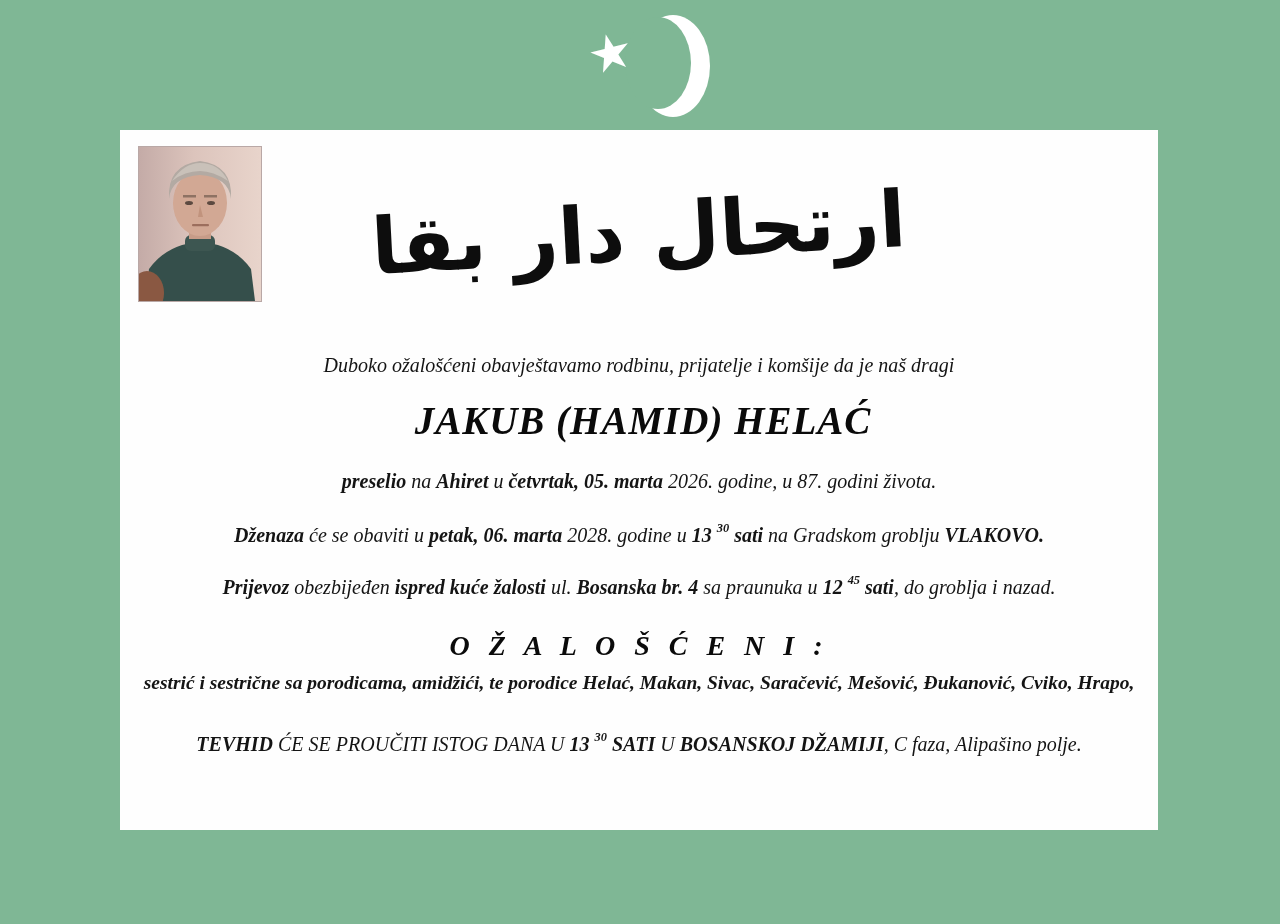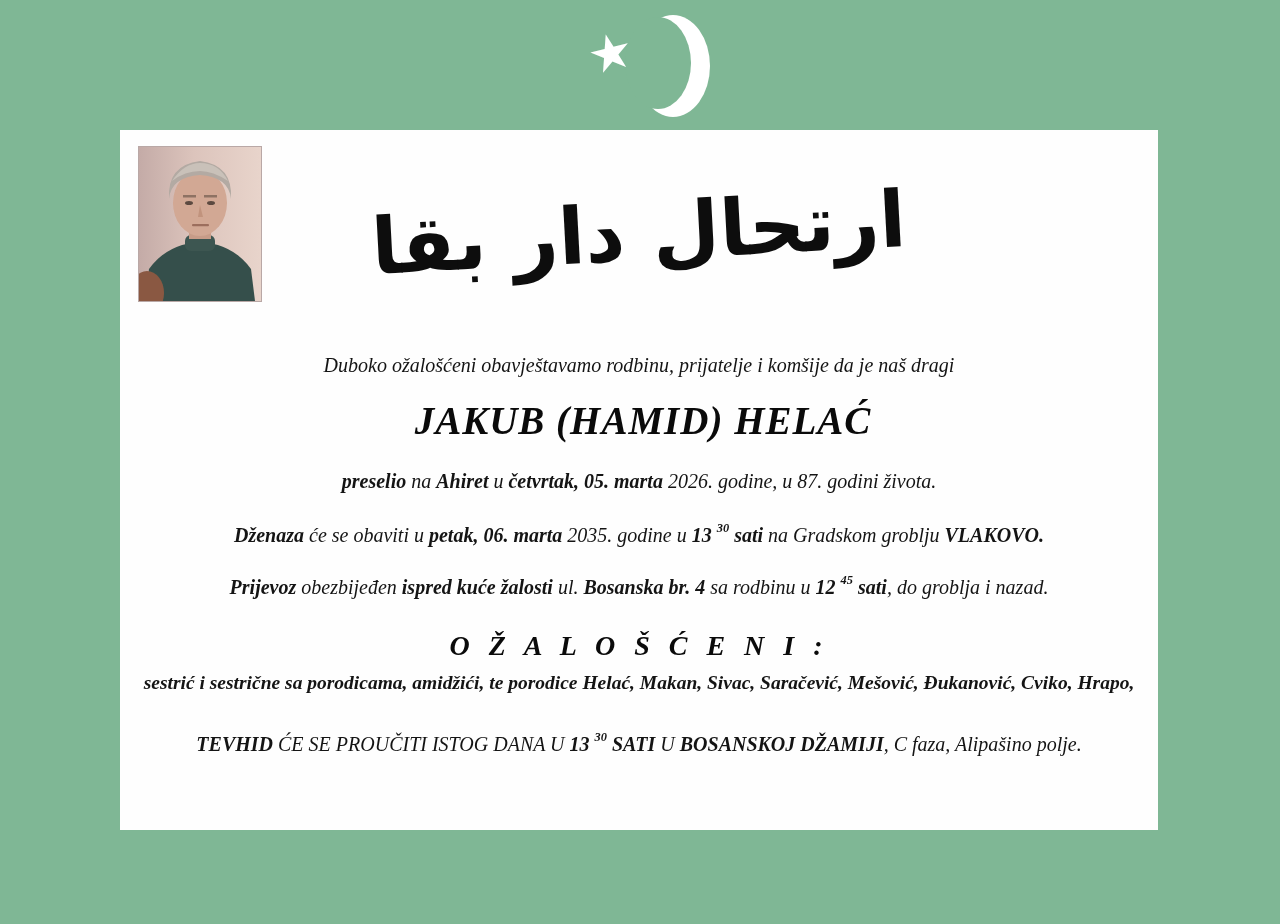--- a/index.html
+++ b/index.html
@@ -105,23 +105,23 @@
   </div>
 
   <div class="calligraphy">ارتحال دار بقا</div>
 
   <div class="line intro">Duboko ožalošćeni obavještavamo rodbinu, prijatelje i komšije da je naš dragi</div>
 
   <div class="line name">JAKUB (HAMID) HELAĆ</div>
 
   <div class="line l-preselio"><span class="b">preselio</span><span> na </span><span class="b">Ahiret</span><span> u </span><span class="b">četvrtak, 05. marta</span><span> 2026. godine, u 87. godini života.</span></div>
 
-  <div class="line l-dzenaza"><span class="b">Dženaza</span><span> će se obaviti u </span><span class="b">petak, 06. marta</span><span> 2035. godine u </span><span class="b">13</span><span class="b"> </span><span class="b sup">30</span><span class="b"> sati</span><span> na Gradskom groblju </span><span class="b">VLAKOVO.</span></div>
+  <div class="line l-dzenaza"><span class="b">Dženaza</span><span> će se obaviti u </span><span class="b">petak, 06. marta</span><span> 2028. godine u </span><span class="b">13</span><span class="b"> </span><span class="b sup">30</span><span class="b"> sati</span><span> na Gradskom groblju </span><span class="b">VLAKOVO.</span></div>
 
-  <div class="line l-prijevoz"><span class="b">Prijevoz</span><span> obezbijeđen </span><span class="b">ispred kuće žalosti</span><span> ul. </span><span class="b">Bosanska br. 4</span><span> sa rodbinu u </span><span class="b">12</span><span class="b"> </span><span class="b sup">45</span><span class="b"> sati</span><span>, do groblja i nazad.</span></div>
+  <div class="line l-prijevoz"><span class="b">Prijevoz</span><span> obezbijeđen </span><span class="b">ispred kuće žalosti</span><span> ul. </span><span class="b">Bosanska br. 4</span><span> sa praunuka u </span><span class="b">12</span><span class="b"> </span><span class="b sup">45</span><span class="b"> sati</span><span>, do groblja i nazad.</span></div>
 
   <div class="line mourners-heading">O Ž A L O Š Ć E N I :</div>
 
   <div class="line mourners">
     <div>sestrić i sestrične sa porodicama, amidžići, te porodice Helać, Makan, Sivac, Saračević, Mešović, Đukanović, Cviko, Hrapo,</div>
   </div>
 
   <div class="line l-tevhid"><span class="b">TEVHID</span><span> ĆE SE PROUČITI ISTOG DANA U </span><span class="b">13</span><span class="b"> </span><span class="b sup">30</span><span class="b"> SATI</span><span> U </span><span class="b">BOSANSKOJ DŽAMIJI</span><span>, C faza, Alipašino polje.</span></div>
 
 </div>

